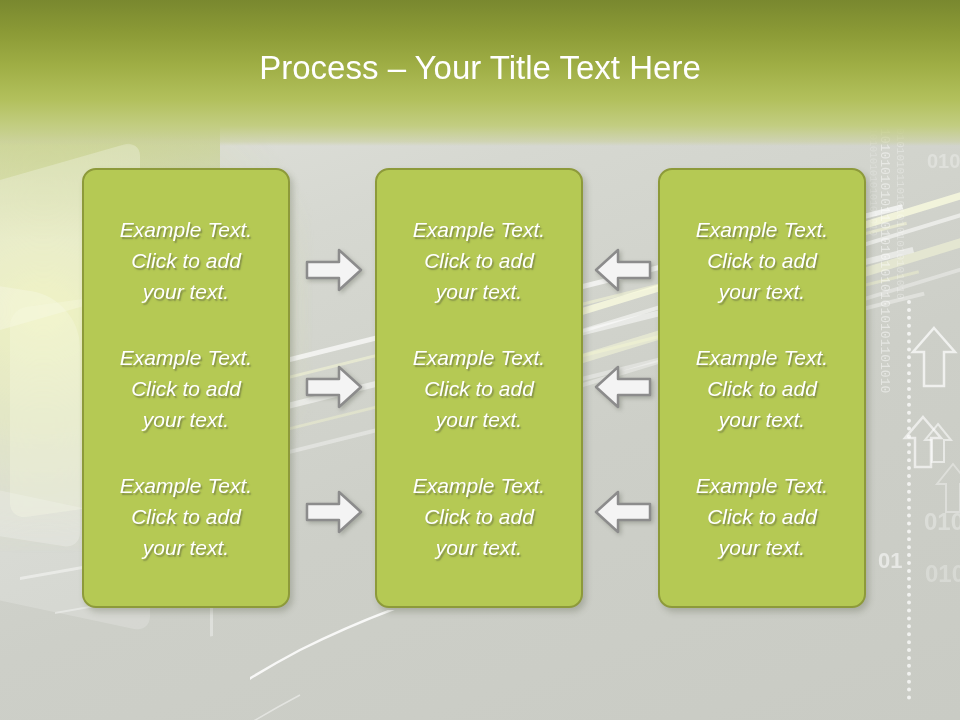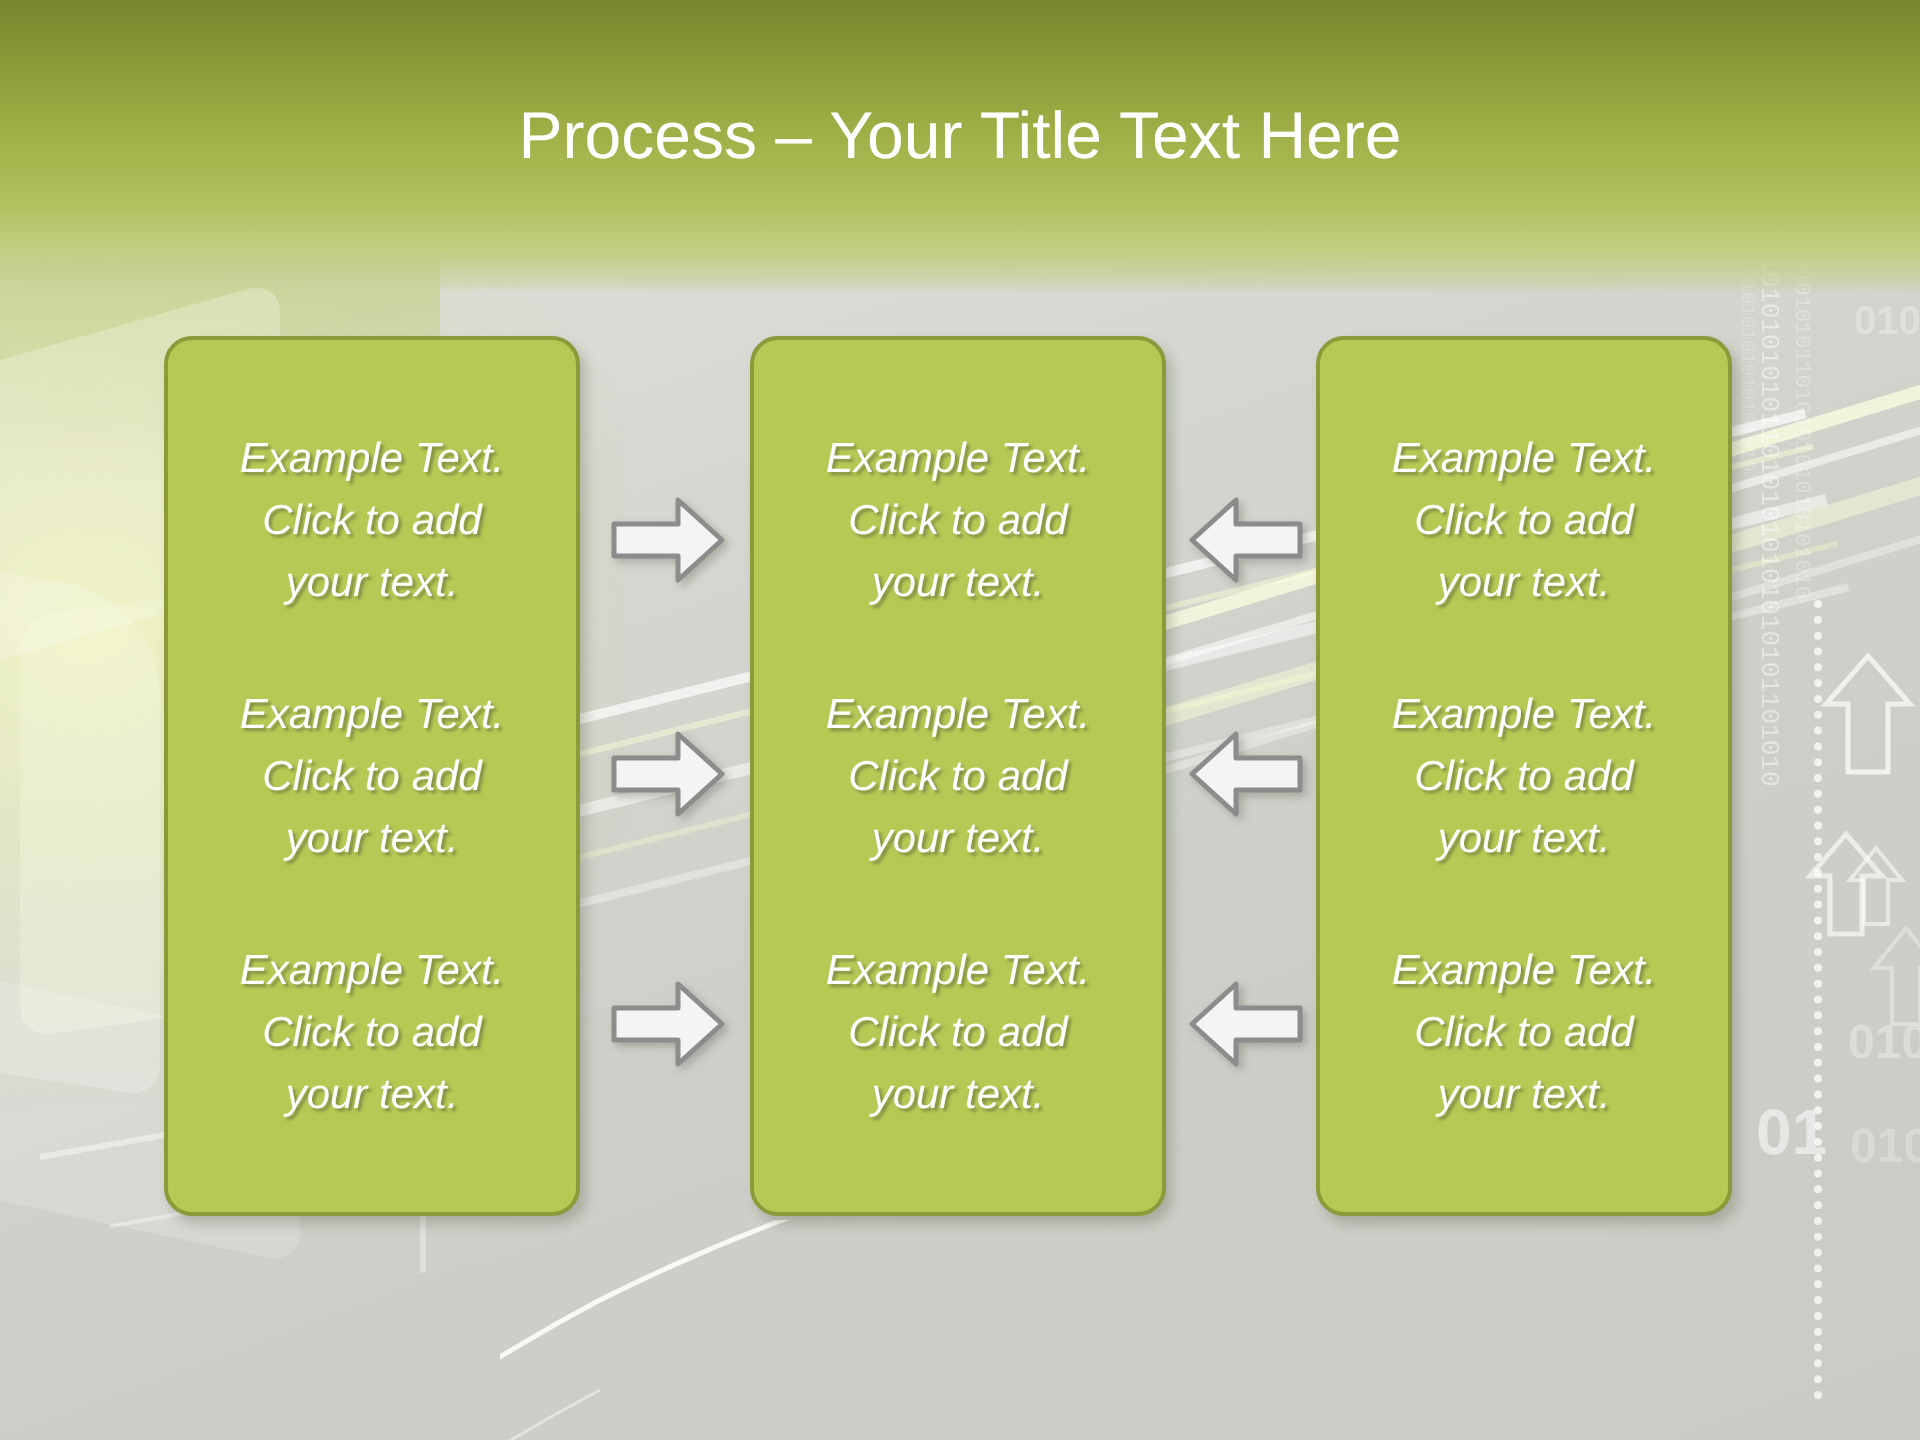--- a/index.html
+++ b/index.html
@@ -129,21 +129,21 @@
   .binary-col.b2 { left: 893px; height: 420px; opacity: 0.55; font-size: 11px; }
   .binary-col.b3 { left: 866px; height: 330px; opacity: 0.40; font-size: 10px; }
 
   .big-digit {
     position: absolute;
     font-family: "Liberation Sans", sans-serif;
     font-weight: bold;
     color: rgba(255,255,255,0.55);
     user-select: none;
   }
-  .big-digit.d1 { left: 878px; top: 548px; font-size: 32px; text-align: right; }
+  .big-digit.d1 { left: 878px; top: 548px; font-size: 22px; text-align: right; }
   .big-digit.d2 { left: 924px; top: 508px; font-size: 24px; color: rgba(255,255,255,0.32); }
   .big-digit.d3 { left: 925px; top: 560px; font-size: 24px; color: rgba(255,255,255,0.26); }
   .big-digit.d4 { left: 927px; top: 150px; font-size: 20px; color: rgba(255,255,255,0.30); }
 
   .dotted-line {
     position: absolute;
     left: 907px; top: 300px;
     width: 0; height: 400px;
     border-left: 4px dotted rgba(255,255,255,0.72);
   }

